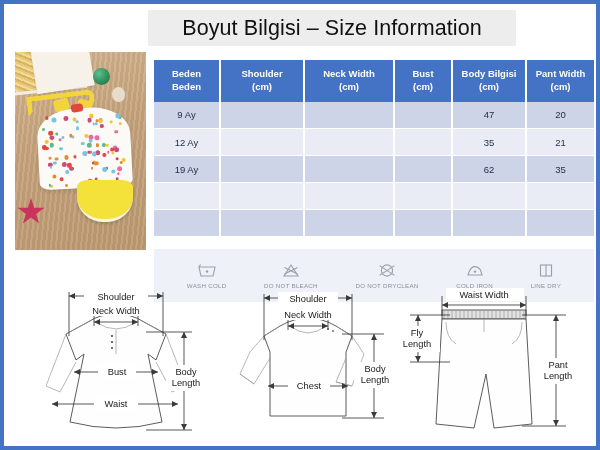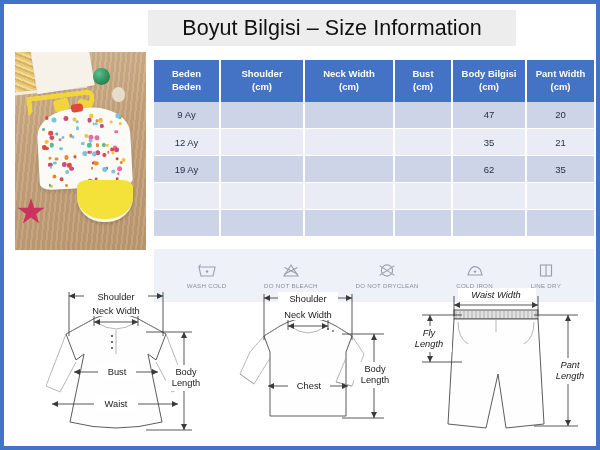--- a/index.html
+++ b/index.html
@@ -188,21 +188,21 @@
 
   
   #diagrams {
     position: absolute;
     left: 6px; top: 278px;
     width: 584px; height: 164px;
   }
   .diagram { position: absolute; top: 0; height: 164px; }
   #diagram-dress { left: 16px;  width: 180px; }
   #diagram-top   { left: 212px; width: 172px; }
-  #diagram-pants { left: 396px; width: 186px; font-style: italic; }
+  #diagram-pants { left: 384px; width: 186px; }
   .diagram svg { display: block; width: 100%; height: 100%; }
   .dlbl {
     font-family: "Liberation Sans", sans-serif;
     font-size: 9.3px;
     fill: #1A1A1A;
   }
   .dline { stroke: #3A3A3A; stroke-width: 0.85; fill: none; }
   .dgarment { stroke: #4A4A4A; stroke-width: 0.9; fill: #FEFEFE; }
   .dthin { stroke: #9A9A9A; stroke-width: 0.7; fill: none; }
 </style>

